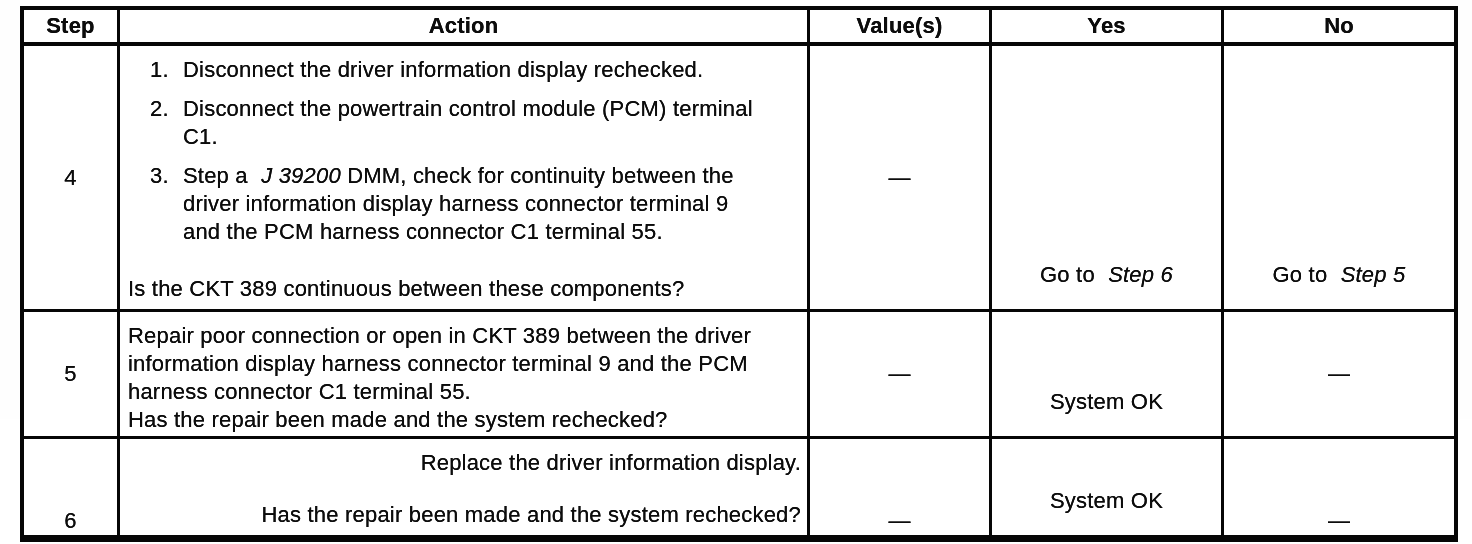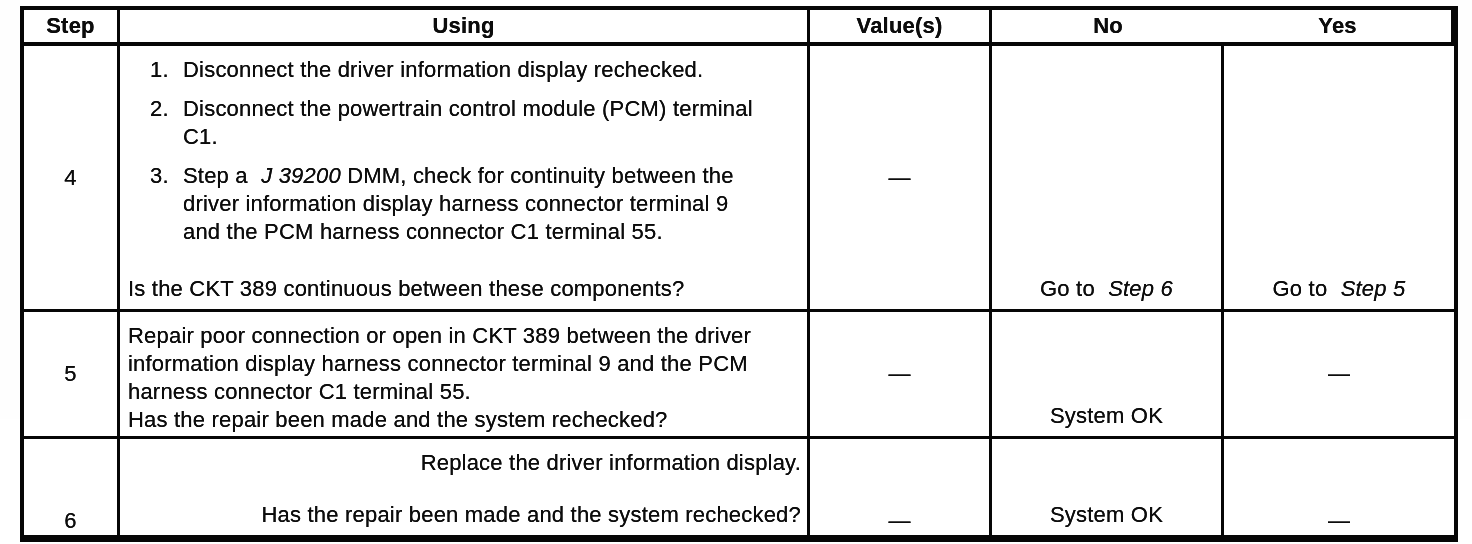--- a/index.html
+++ b/index.html
@@ -82,35 +82,35 @@
   .question { padding-bottom: 2px; }
   .center-cell {
     display: flex;
     align-items: center;
     justify-content: center;
   }
   .bottom-cell {
     display: flex;
     align-items: flex-end;
     justify-content: center;
-    padding-bottom: 6px;
+    padding-bottom: 20px;
   }
   i { font-style: italic; margin-left: 7px; }
 </style>
 </head>
 <body>
 
 <div class="page">
   <div class="tbl">
 
     <div class="cell hdr">Step</div>
-    <div class="cell hdr">Using</div>
+    <div class="cell hdr">Action</div>
     <div class="cell hdr">Value(s)</div>
+    <div class="cell hdr">Yes</div>
     <div class="cell hdr last-col">No</div>
-    <div class="cell hdr">Yes</div>
 
     <div class="cell step-cell body-text">4</div>
     <div class="cell action-cell body-text">
       <div class="action-list">
         <div class="li">
             <span class="num">1.</span>
             <span class="txt">Disconnect the driver information display rechecked.</span>
           </div>
         <div class="li">
             <span class="num">2.</span>

